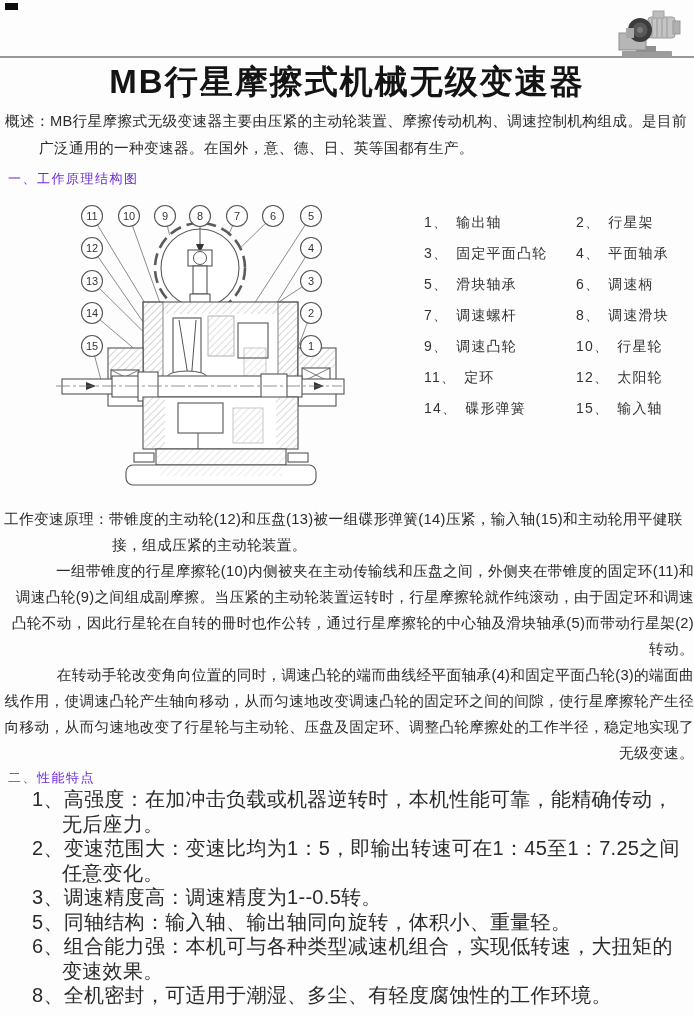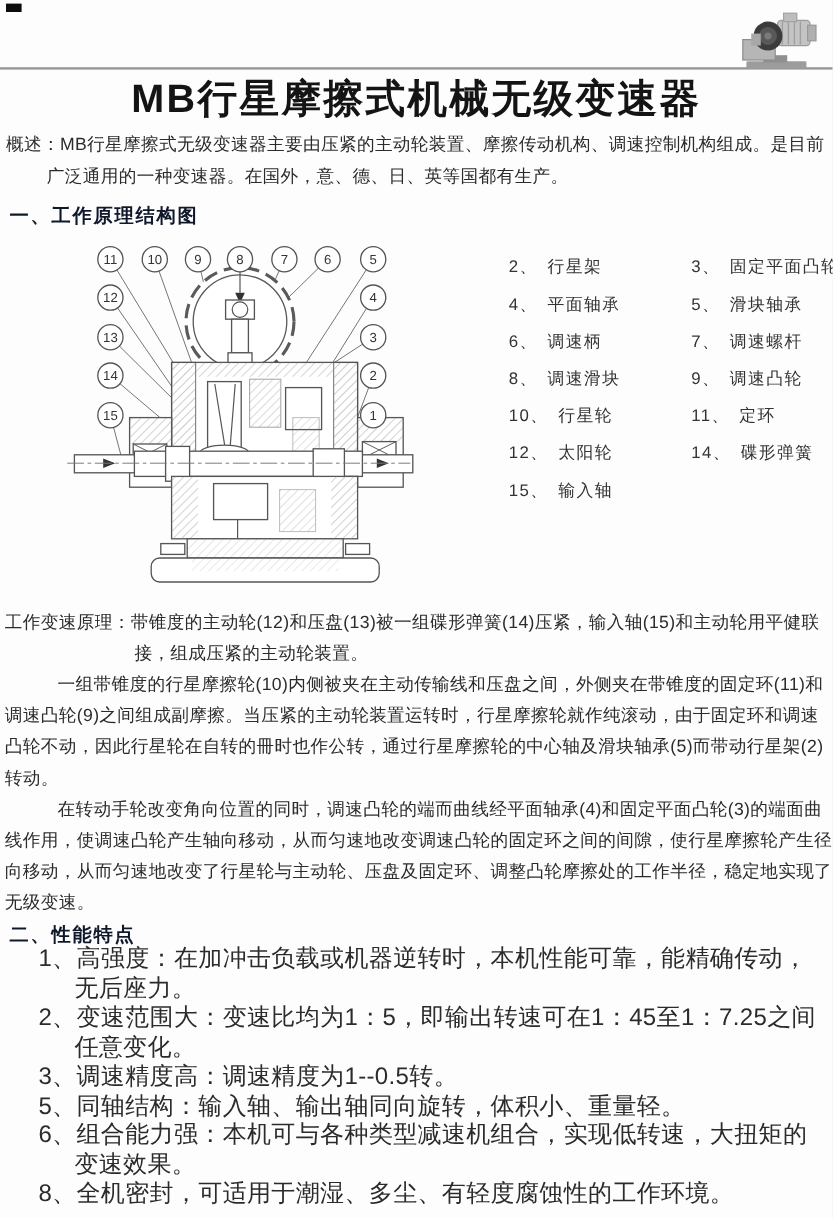--- a/index.html
+++ b/index.html
@@ -16,22 +16,22 @@
   .doc-title{
     position:absolute;left:0;top:60px;width:694px;text-align:center;
     font-size:33px;font-weight:bold;letter-spacing:2px;color:#141414;white-space:nowrap;
   }
   .overview{
     position:absolute;left:5px;top:108px;width:689px;
     font-size:14.7px;line-height:27px;letter-spacing:.3px;
     padding-left:34px;text-indent:-34px;
   }
   .sec-heading{
-    position:absolute;left:8px;font-size:16px;font-weight:bold;
-    letter-spacing:1.5px;color:#0f172a;white-space:nowrap;
+    position:absolute;left:8px;font-size:13px;font-weight:normal;
+    letter-spacing:1.5px;color:#6d28d9;white-space:nowrap;
   }
   .h1{top:170px;}
   .h2{top:769px;}
   .diagram{position:absolute;left:48px;top:198px;width:300px;height:300px;}
   .diagram line.ld{stroke:#6f6f6f;stroke-width:.8;}
   .diagram .out{fill:#fff;stroke:#555;stroke-width:1.1;}
   .diagram .htc{stroke:#555;stroke-width:1;}
   .diagram text{font-size:11px;fill:#333;font-family:"Liberation Sans",sans-serif;}
   .parts{
     position:absolute;left:424px;top:214px;
@@ -39,21 +39,21 @@
     font-size:14px;letter-spacing:1.2px;color:#333;
   }
   .part{white-space:nowrap;}
   .part .pn{margin-right:8px;}
   .principle{
     position:absolute;left:4px;top:506px;width:690px;
     font-size:14.7px;line-height:26px;letter-spacing:.3px;
   }
   .principle p{margin:0;}
   .p-hang{padding-left:108px;text-indent:-108px;}
-  .p-ind{text-indent:44px;}
+  .p-ind{text-indent:44px;text-align:right;}
   .features{
     position:absolute;left:8px;top:787px;width:680px;
     font-size:20px;line-height:24.5px;letter-spacing:.3px;
   }
   .feat{padding-left:54px;text-indent:-30px;}
 </style>
 </head>
 <body>
 
 <div class="page">
@@ -234,20 +234,21 @@
           <text x="263" y="118.8" text-anchor="middle">2</text>
         </g>
       <g>
           <circle class="out" cx="263" cy="148" r="10.5"></circle>
           <text x="263" y="151.8" text-anchor="middle">1</text>
         </g>
     </g>
   </svg>
 
   <div class="parts">
+    <div class="part"><span class="pn">1、</span><span>输出轴</span></div>
     <div class="part"><span class="pn">2、</span><span>行星架</span></div>
     <div class="part"><span class="pn">3、</span><span>固定平面凸轮</span></div>
     <div class="part"><span class="pn">4、</span><span>平面轴承</span></div>
     <div class="part"><span class="pn">5、</span><span>滑块轴承</span></div>
     <div class="part"><span class="pn">6、</span><span>调速柄</span></div>
     <div class="part"><span class="pn">7、</span><span>调速螺杆</span></div>
     <div class="part"><span class="pn">8、</span><span>调速滑块</span></div>
     <div class="part"><span class="pn">9、</span><span>调速凸轮</span></div>
     <div class="part"><span class="pn">10、</span><span>行星轮</span></div>
     <div class="part"><span class="pn">11、</span><span>定环</span></div>

